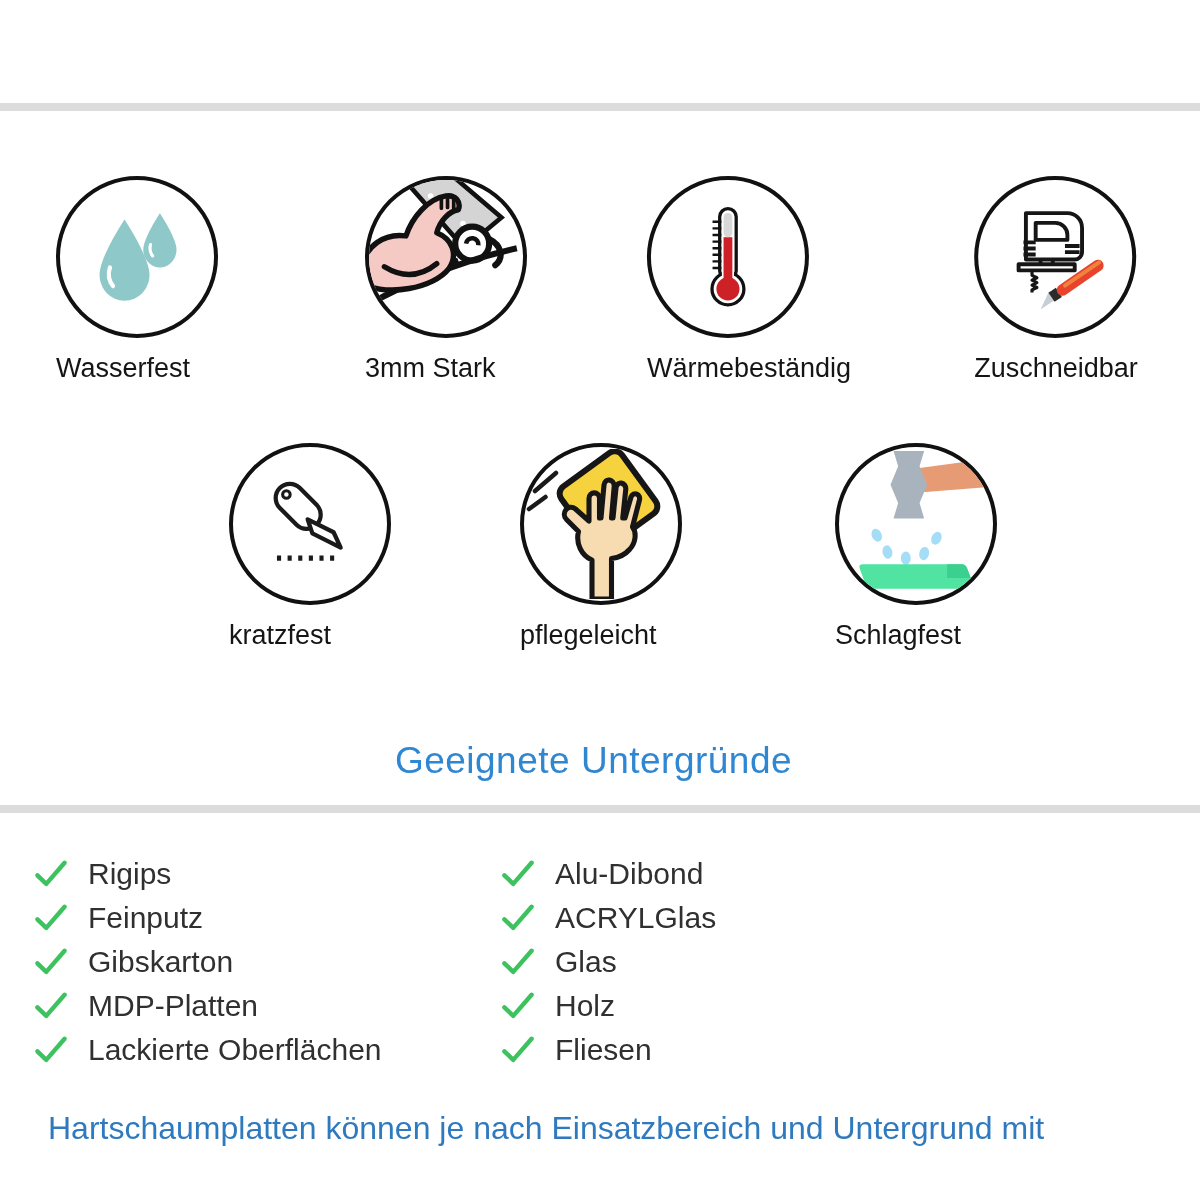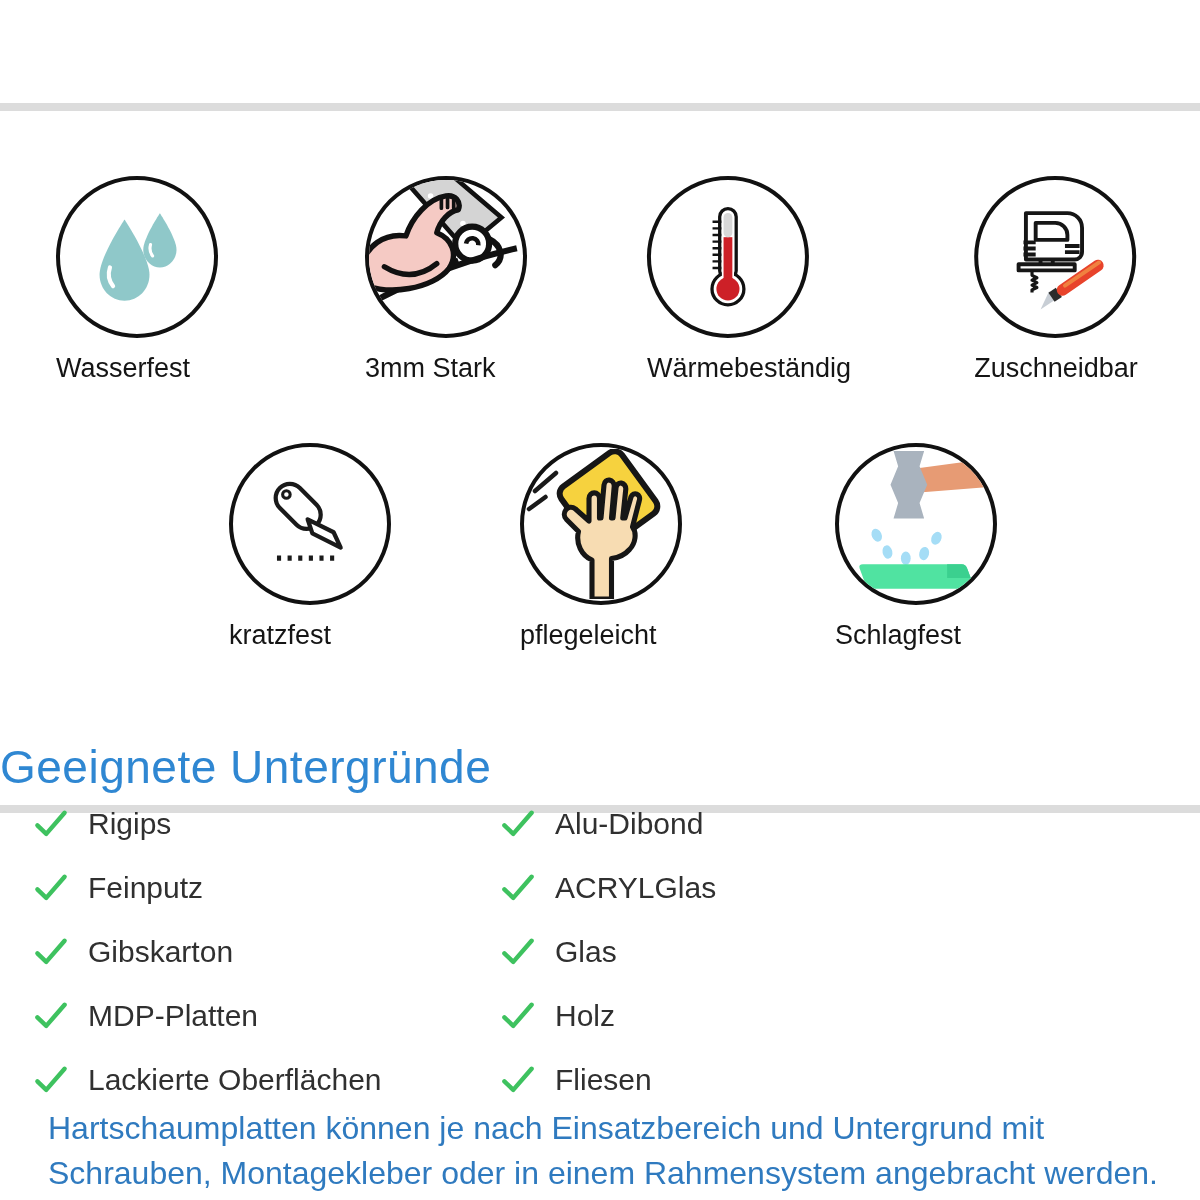--- a/index.html
+++ b/index.html
@@ -24,24 +24,24 @@
   .divider-1{top:103px;}
   .divider-2{top:805px;}
   .feature{position:absolute;transform:translateX(-50%);display:flex;flex-direction:column;align-items:flex-start;}
   .circle{
     width:162px;height:162px;border:4.5px solid #111;border-radius:50%;
     background:#fff;display:flex;align-items:center;justify-content:center;overflow:hidden;box-sizing:border-box;
   }
   .circle svg{display:block;}
   .feature-label{margin-top:15px;font-size:27px;color:var(--label-black);white-space:nowrap;text-align:center;}
   .section-title{
-    position:absolute;left:0;right:13px;top:740px;text-align:left;
-    font-size:46px;color:var(--subheading-blue);letter-spacing:0.5px;
-  }
-  .sub-col{position:absolute;top:802px;display:flex;flex-direction:column;gap:20px;}
+    position:absolute;left:0;right:13px;top:740px;text-align:center;
+    font-size:37px;color:var(--subheading-blue);letter-spacing:0.5px;
+  }
+  .sub-col{position:absolute;top:852px;display:flex;flex-direction:column;}
   .sub-item{display:flex;align-items:center;height:44px;}
   .check{width:42px;height:34px;flex:0 0 auto;color:var(--check-green);}
   .sub-item span{margin-left:16px;font-size:30px;color:var(--list-text);white-space:nowrap;}
   .footer{
     position:absolute;left:48px;top:1106px;width:1130px;
     font-size:32px;line-height:45px;color:var(--footer-blue);
   }
 </style>
 </head>
 <body>
@@ -244,16 +244,15 @@
       <svg class="check" viewBox="0 0 100 100">
           <use href="#check-sym"></use>
         </svg>
       <span>Fliesen</span>
     </div>
   </div>
 
 
   <div class="footer">
     <div>Hartschaumplatten können je nach Einsatzbereich und Untergrund mit</div>
-    <div>Schrauben, Montagekleber oder in einem Rahmensystem angebracht werden.</div>
   </div>
 
 </div>
 
 </body></html>

